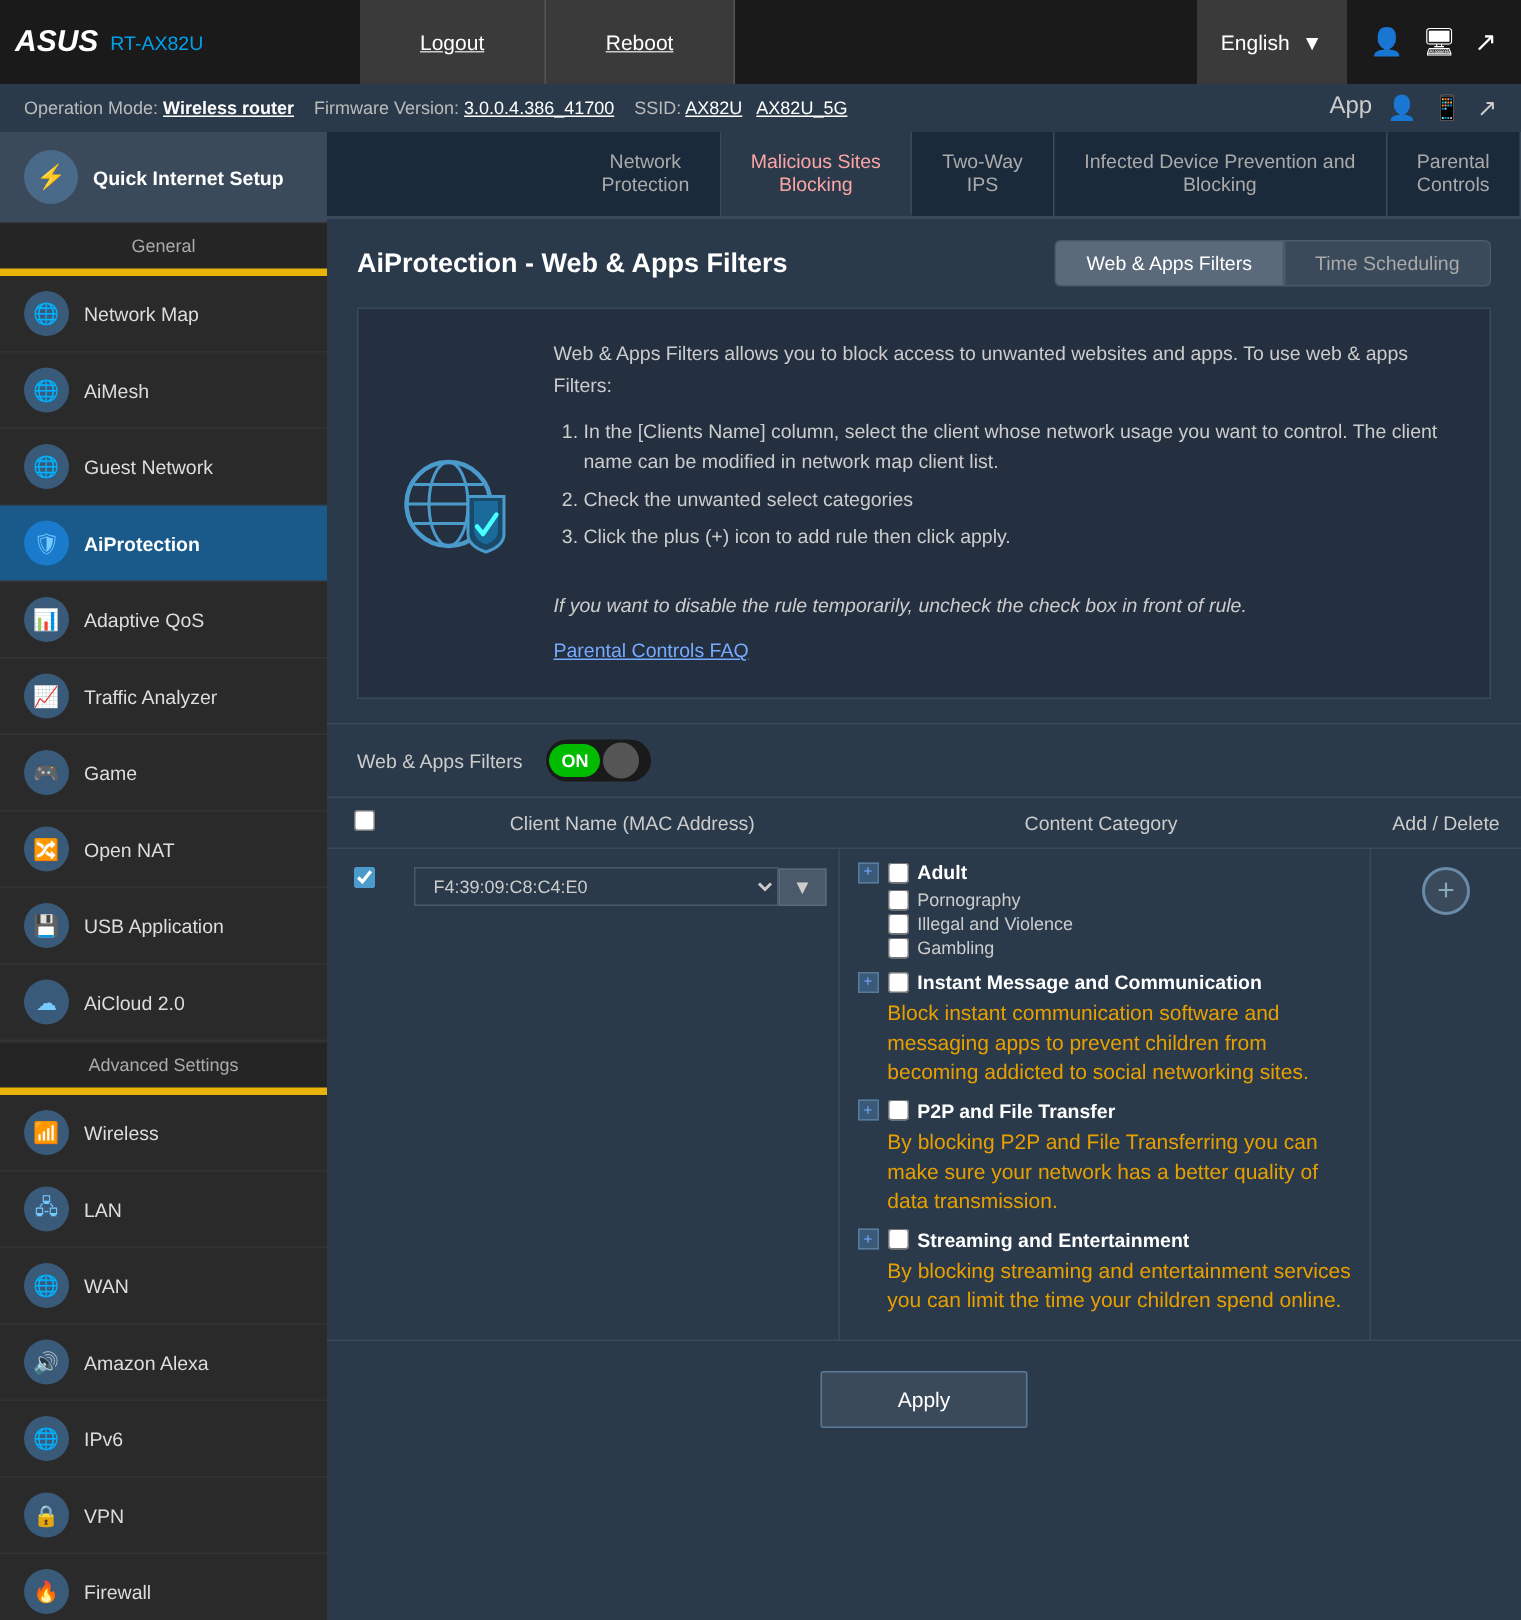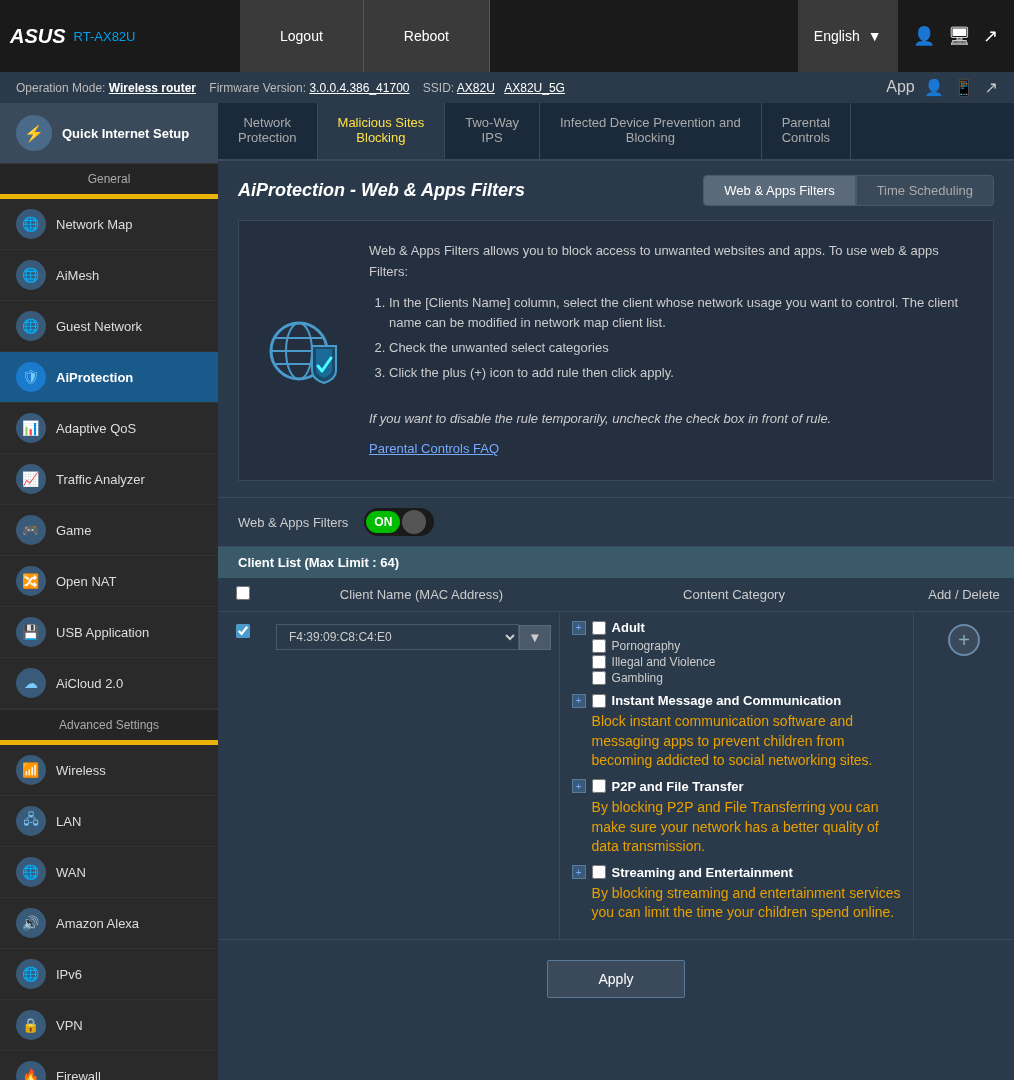--- a/index.html
+++ b/index.html
@@ -1,23 +1,23 @@
 <!DOCTYPE html>
 <html><head>
   <meta charset="utf-8">
   <style>
     * { box-sizing: border-box; margin: 0; padding: 0; }
     body { background: #1a2a3a; font-family: Arial, sans-serif; font-size: 13px; color: #ccc; width: 1014px; min-height: 1080px; }
 
     
-    .top-bar { display: flex; align-items: center; background: #1a1a1a; height: 72px; }
+    .top-bar { display: flex; align-items: center; background: #1a1a1a; height: 56px; }
     .logo-area { display: flex; align-items: center; background: #1a1a1a; padding: 0 10px; min-width: 240px; height: 100%; }
     .logo-text { color: #fff; font-weight: bold; font-size: 20px; font-style: italic; }
     .logo-brand { color: #00a0e9; font-size: 13px; margin-left: 8px; }
-    .top-nav { display: flex; flex: 1; height: 100%; }
+    .top-nav { display: flex; flex: 1; height: 100%; text-decoration: underline; }
     .top-nav-btn { background: #3a3a3a; color: #fff; border: none; padding: 0 40px; font-size: 14px; cursor: pointer; height: 100%; border-right: 1px solid #555; }
     .lang-btn { display: flex; align-items: center; background: #3a3a3a; color: #fff; border: none; padding: 0 16px; font-size: 14px; cursor: pointer; height: 100%; margin-left: auto; }
     .lang-arrow { margin-left: 8px; }
     .top-icons { display: flex; align-items: center; gap: 12px; padding: 0 16px; color: #fff; font-size: 18px; }
 
     
     .info-bar { background: #2a3a4a; padding: 6px 16px; font-size: 12px; color: #bbb; display: flex; align-items: center; justify-content: space-between; }
     .info-bar a { color: #ffffff; text-decoration: underline; }
     .info-bar .app-icons { display: flex; gap: 10px; color: #ccc; font-size: 16px; justify-content: space-between; }
 
@@ -34,25 +34,25 @@
     .sidebar-item.active { background: #1a5a8a; }
     .sidebar-item .icon { width: 30px; height: 30px; background: #3a5a7a; border-radius: 50%; display: flex; align-items: center; justify-content: center; color: #7cf; font-size: 14px; flex-shrink: 0; }
     .sidebar-item.active .icon { background: #1a7acc; }
     .sidebar-item .label { color: #ddd; font-size: 13px; }
     .sidebar-item.active .label { color: #fff; font-weight: bold; }
 
     
     .content { flex: 1; background: #2a3a4a; }
 
     
-    .sub-nav { display: flex; background: #1a2a3a; border-bottom: 2px solid #3a4a5a; }
+    .sub-nav { display: flex; background: #1a2a3a; border-bottom: 2px solid #3a4a5a; justify-content: flex-end; }
     .sub-nav-tab { padding: 12px 20px; color: #aaa; cursor: pointer; font-size: 13px; text-align: center; border-right: 1px solid #3a4a5a; }
-    .sub-nav-tab.active { background: #2a3a4a; color: #fde047; border-bottom: 2px solid #2a3a4a; }
+    .sub-nav-tab.active { background: #2a3a4a; color: #fca5a5; border-bottom: 2px solid #2a3a4a; }
     .page-header { display: flex; align-items: center; justify-content: space-between; padding: 14px 20px; }
-    .page-title { color: #fff; font-size: 18px; font-weight: bold; font-style: italic; }
+    .page-title { color: #fff; font-size: 18px; font-weight: bold; }
     .view-btns { display: flex; gap: 0; }
     .view-btn { background: #3a4a5a; color: #aaa; border: 1px solid #4a5a6a; padding: 7px 20px; cursor: pointer; font-size: 13px; }
     .view-btn.active { background: #5a6a7a; color: #fff; }
     .view-btn:first-child { border-radius: 4px 0 0 4px; }
     .view-btn:last-child { border-radius: 0 4px 4px 0; }
 
     
     .desc-box { margin: 0 20px 16px 20px; background: #243040; border: 1px solid #3a4a5a; padding: 20px; display: flex; gap: 20px; }
     .desc-icon { width: 90px; flex-shrink: 0; display: flex; align-items: center; justify-content: center; }
     .desc-text { color: #ccc; font-size: 13px; line-height: 1.6; }
@@ -297,21 +297,20 @@
     </div>
 
     <div class="filter-row">
       <span class="filter-label">Web &amp; Apps Filters</span>
       <div class="toggle-on">
         <span class="on-text">ON</span>
         <span class="off-knob"></span>
       </div>
     </div>
 
-    <div class="client-list-header">Client List (Max Limit : 64)</div>
 
     <div class="table-header">
       <div class="col-check">
         <input type="checkbox" style="">
       </div>
       <div class="col-client">Client Name (MAC Address)</div>
       <div class="col-content">Content Category</div>
       <div class="col-action">Add / Delete</div>
     </div>
 

